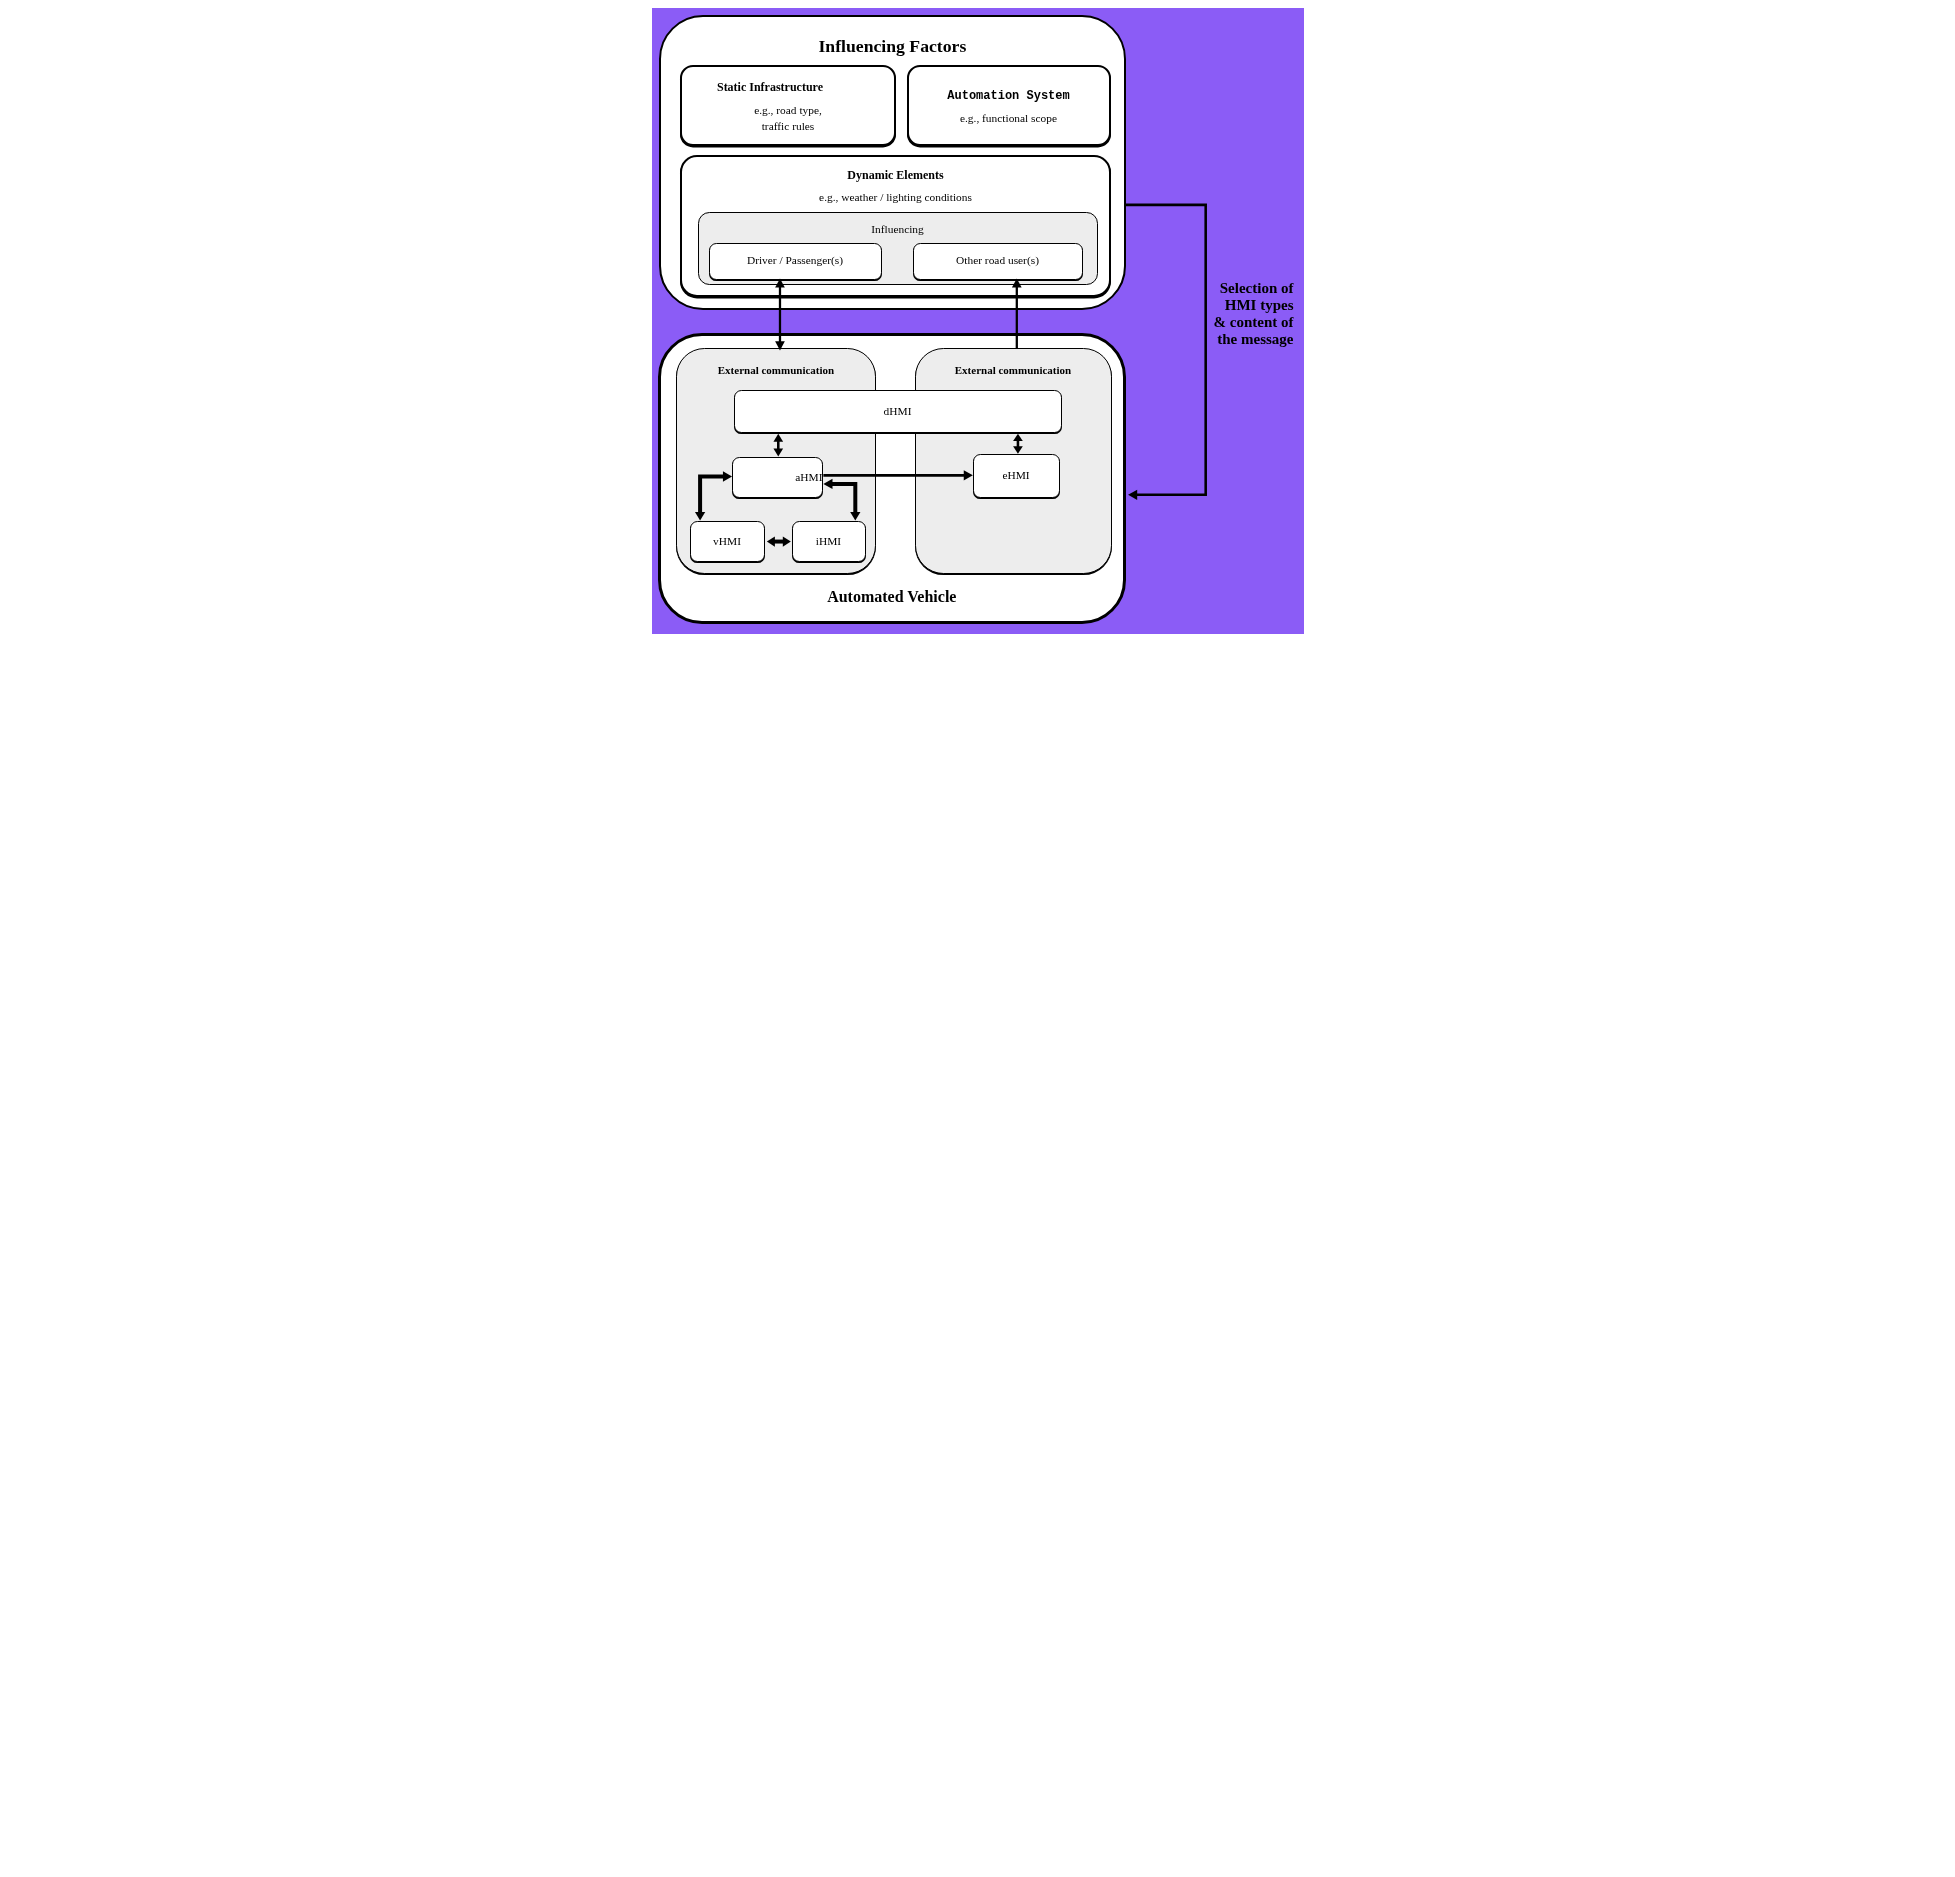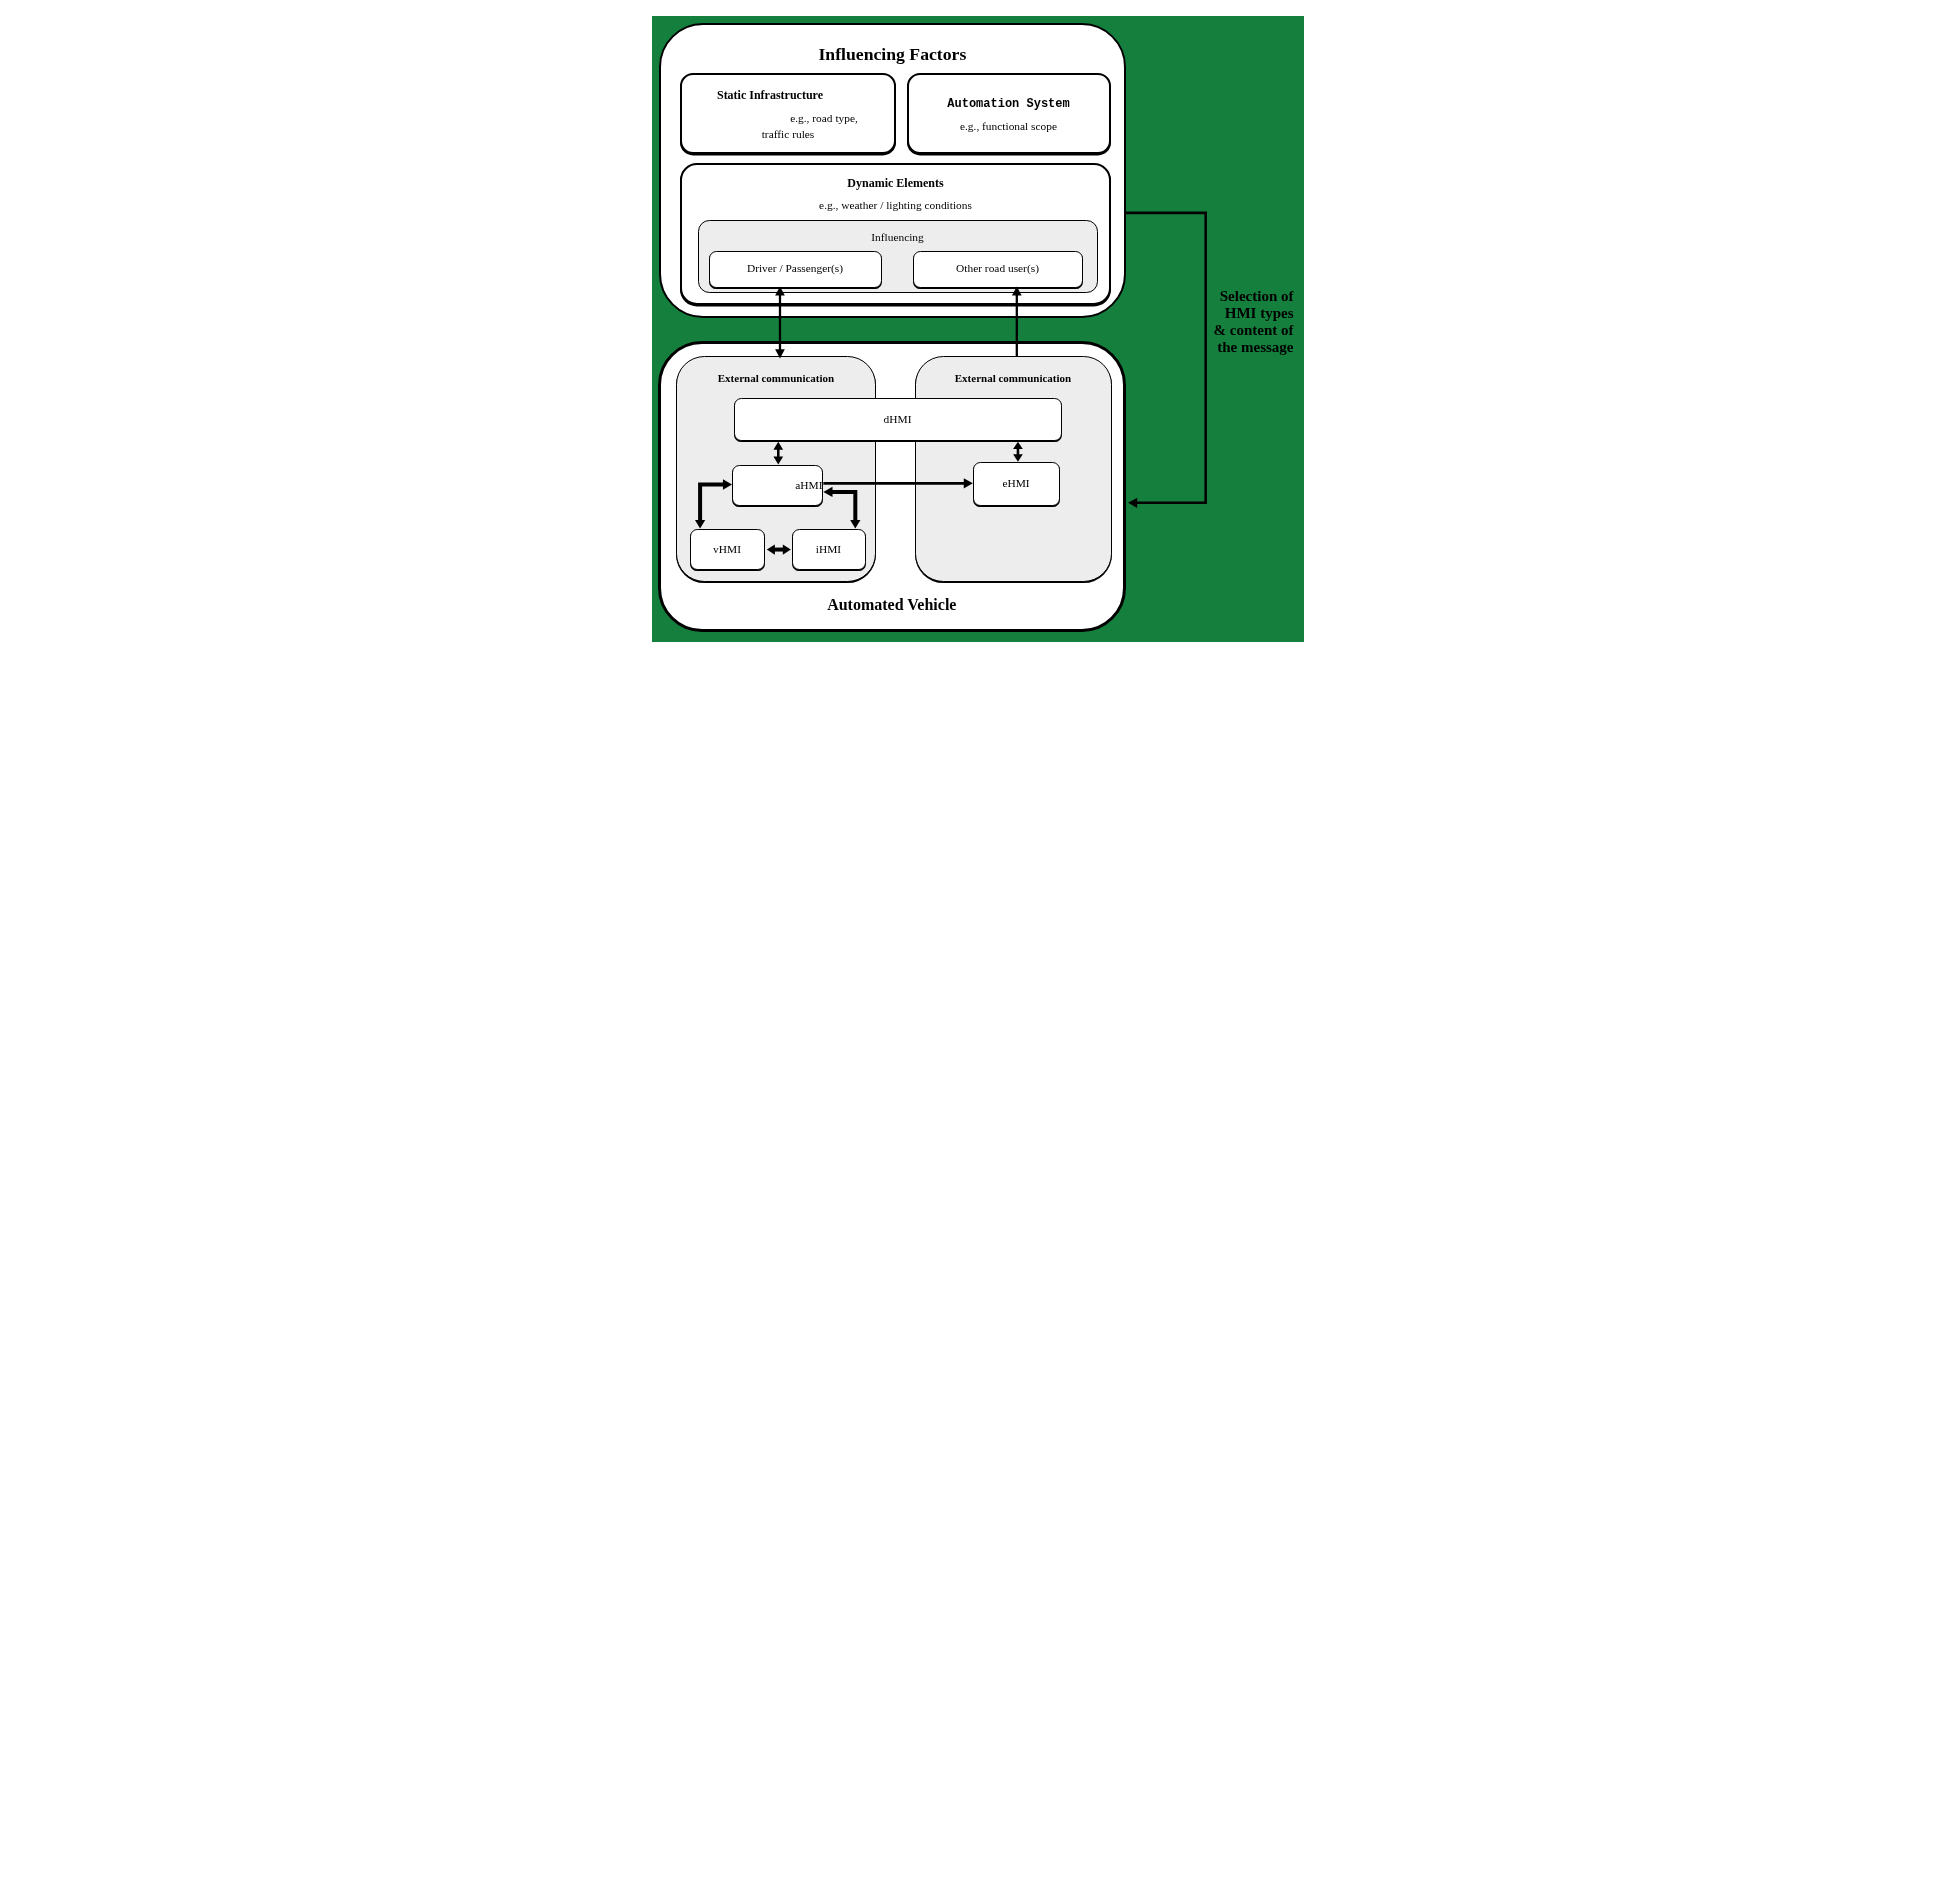--- a/index.html
+++ b/index.html
@@ -1,18 +1,18 @@
 <!DOCTYPE html>
 <html style="font-size:9px"><head>
 <meta charset="utf-8">
 <style>
   html,body { margin:0; padding:0; background:#ffffff; }
   .canvas {
-    position:relative; width:652px; height:626px; margin:16px auto;
-    background:#15803d; color:#000;
+    position:relative; width:652px; height:626px; margin:8px auto;
+    background:#8b5cf6; color:#000;
     font-family:"Liberation Serif", "DejaVu Serif", serif;
     overflow:hidden;
   }
   .box { position:absolute; box-sizing:border-box; background:#fff; border:1.7px solid #000; }
   .outer { border-width:2.9px; border-radius:44px; box-shadow:0 1.1px 0 #000; }
   .mid   { border-width:2px; border-radius:13px; box-shadow:0 1.4px 0 #000; }
   .grey  { background:#ededed; }
   .panel { border-width:1.4px; border-radius:28.5px; box-shadow:0 1.1px 0 #000; }
   .small { border-width:1.7px; border-radius:7.4px; box-shadow:0 1.1px 0 #000; }
   .lbl { position:absolute; text-align:center; white-space:nowrap; }
@@ -28,21 +28,21 @@
 </head>
 <body>
 
 <div class="canvas">
 
   <div class="box outer" style="left:7.4px; top:6.8px; width:467px; height:295px; box-shadow:none;"></div>
   <div class="lbl h1" style="left:7.4px; top:28px; width:467px;">Influencing Factors</div>
 
   <div class="box mid" style="left:28.5px; top:57px; width:216px; height:81px;"></div>
   <div class="lbl h2" style="left:28.5px; top:72px; width:180px;">Static Infrastructure</div>
-  <div class="lbl body-t" style="left:28.5px; top:95px; width:216px;padding-left:36px;">e.g., road type,</div>
+  <div class="lbl body-t" style="left:28.5px; top:95px; width:216px;">e.g., road type,</div>
   <div class="lbl body-t" style="left:28.5px; top:111px; width:216px;">traffic rules</div>
 
   <div class="box mid" style="left:255px; top:57px; width:204px; height:81px;"></div>
   <div class="lbl h2" style="left:255px; top:81px; width:204px;font-family:Liberation Mono, monospace;">Automation System</div>
   <div class="lbl body-t" style="left:255px; top:103px; width:204px;">e.g., functional scope</div>
 
   <div class="box mid" style="left:28.5px; top:147px; width:431px; height:142px; border-radius:17px;"></div>
   <div class="lbl h2" style="left:28.5px; top:160px; width:431px;">Dynamic Elements</div>
   <div class="lbl body-t" style="left:28.5px; top:182px; width:431px;">e.g., weather / lighting conditions</div>
 

